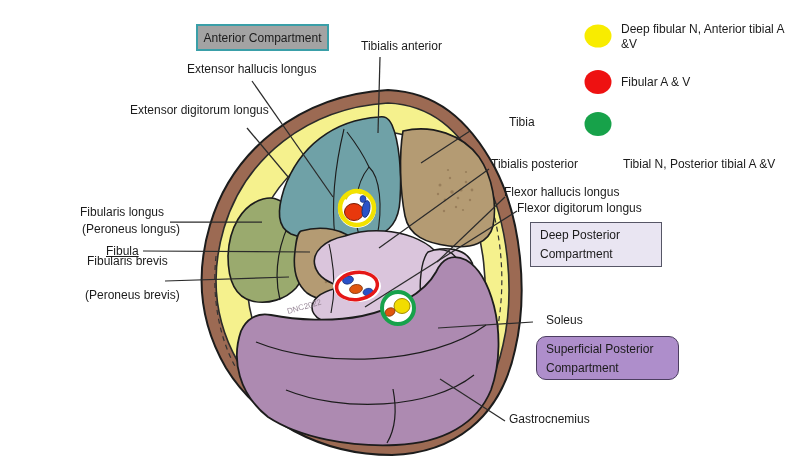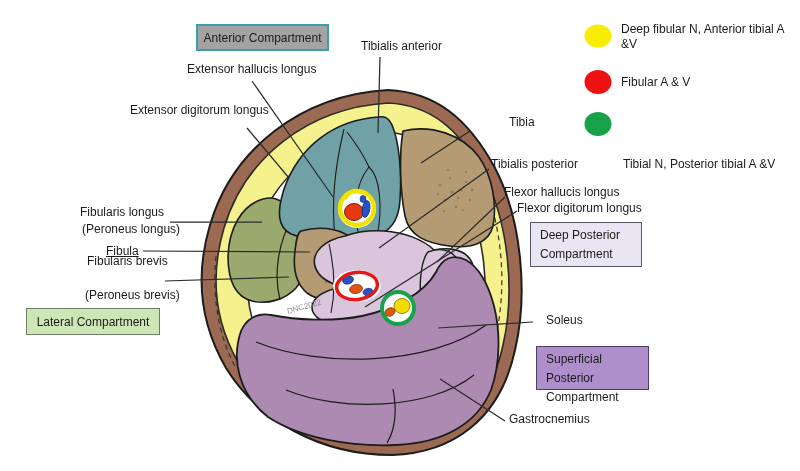--- a/index.html
+++ b/index.html
@@ -136,28 +136,25 @@
     <g>
       <ellipse cx="598" cy="36" rx="13.5" ry="11.5" fill="#f8ec00"></ellipse>
       <ellipse cx="598" cy="82" rx="13.5" ry="12" fill="#ee1111"></ellipse>
       <ellipse cx="598" cy="124" rx="13.5" ry="12" fill="#17a24a"></ellipse>
     </g>
   </svg>
 
   <div class="box box-center box-anterior" style="left:196px;top:24px;width:133px;height:27px;">
     <span>Anterior Compartment</span>
   </div>
-  <div class="box box-center box-lateral" style="left:26px;top:308px;width:134px;height:27px;">
-    <span>Lateral Compartment</span>
-  </div>
-  <div class="box box-deep" style="left:530px;top:222px;width:112px;height:45px;">
+  <div class="box box-deep" style="left:530px;top:222px;width:132px;height:45px;">
     <div>Deep Posterior</div>
     <div>Compartment</div>
   </div>
-  <div class="box box-superficial" style="left:536px;top:346px;width:113px;height:44px;">
+  <div class="box box-superficial" style="left:536px;top:336px;width:143px;height:44px;border-radius:10px;">
     <div>Superficial Posterior</div>
     <div>Compartment</div>
   </div>
 
   <div class="lbl" style="left:361px;top:39px;">Tibialis anterior</div>
   <div class="lbl" style="left:187px;top:62px;">Extensor hallucis longus</div>
   <div class="lbl" style="left:130px;top:103px;">Extensor digitorum longus</div>
   <div class="lbl" style="left:472px;top:115px;margin-left:37px;">Tibia</div>
   <div class="lbl" style="left:491px;top:157px;">Tibialis posterior</div>
   <div class="lbl" style="left:517px;top:201px;">Flexor digitorum longus</div>

